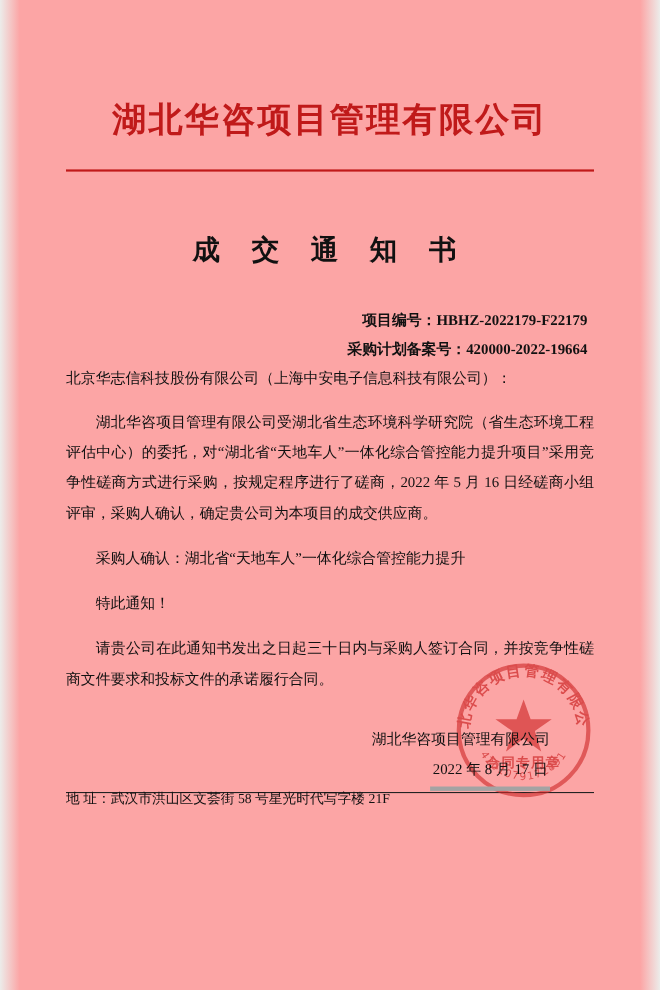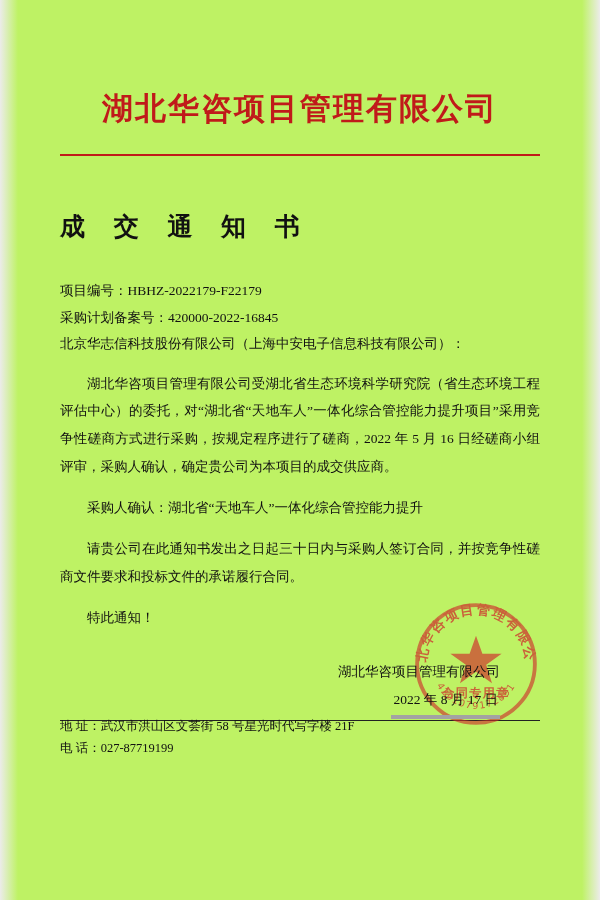--- a/index.html
+++ b/index.html
@@ -13,21 +13,21 @@
     font-family: "Liberation Serif", "DejaVu Serif", serif;
     color: #111;
     position: relative;
     overflow: hidden;
   }
   .page {
     position: absolute;
     left: 0; top: 0;
     width: 600px;
     height: 900px;
-    background: #bef264;
+    background: #fca5a5;
   }
   
   .page::before {
     content: "";
     position: absolute;
     left: 0; top: 0; bottom: 0;
     width: 18px;
     background: linear-gradient(to right, #ececea, rgba(255,255,255,0));
     pointer-events: none;
   }
@@ -54,32 +54,34 @@
     letter-spacing: 2px;
     margin-top: 88px;
     white-space: nowrap;
   }
   .rule-red {
     border: 0;
     border-top: 2px solid #c01a1a;
     margin: 24px 0 0 0;
   }
   .doc-title {
+    text-align: center;
     font-size: 25px;
     font-weight: bold;
     letter-spacing: 10px;
     margin-top: 54px;
     font-family: "DejaVu Serif", "Liberation Serif", serif;
   }
   .meta {
     margin-top: 34px;
-    text-align: left;
+    text-align: right;
     font-size: 13.5px;
     line-height: 2.0;
     padding-right: 6px;
+    font-weight: bold;
   }
   .meta div {
     white-space: nowrap;
   }
   .recipient {
     font-size: 13.5px;
     line-height: 1.9;
   }
   .para {
     font-size: 13.5px;
@@ -139,33 +141,33 @@
   <div class="content">
 
     <div class="letterhead">湖北华咨项目管理有限公司</div>
 
     <hr class="rule-red">
 
     <div class="doc-title">成 交 通 知 书</div>
 
     <div class="meta">
       <div>项目编号：HBHZ-2022179-F22179</div>
-      <div>采购计划备案号：420000-2022-16845</div>
+      <div>采购计划备案号：420000-2022-19664</div>
     </div>
 
     <div class="recipient">北京华志信科技股份有限公司（上海中安电子信息科技有限公司）：</div>
 
     <p class="para">湖北华咨项目管理有限公司受湖北省生态环境科学研究院（省生态环境工程评估中心）的委托，对“湖北省“天地车人”一体化综合管控能力提升项目”采用竞争性磋商方式进行采购，按规定程序进行了磋商，2022 年 5 月 16 日经磋商小组评审，采购人确认，确定贵公司为本项目的成交供应商。</p>
 
     <p class="para">采购人确认：湖北省“天地车人”一体化综合管控能力提升</p>
 
 
+    <p class="para">特此通知！</p>
+
     <p class="para">请贵公司在此通知书发出之日起三十日内与采购人签订合同，并按竞争性磋商文件要求和投标文件的承诺履行合同。</p>
-
-    <p class="para">特此通知！</p>
 
     <div class="signature">
       <div>湖北华咨项目管理有限公司</div>
       <div><span class="sig-date">2022 年 8 月 17 日</span></div>
     </div>
 
   </div>
 
   <svg class="stamp" viewBox="0 0 200 200">
     <circle cx="100" cy="100" r="92" fill="none" stroke="#cf2a2a" stroke-width="6" opacity="0.85"></circle>
@@ -178,16 +180,15 @@
       <textPath href="#stamp-bottom-arc" startOffset="50%" text-anchor="middle">4201079172891</textPath>
     </text>
     <polygon points="100,56 110,84 140,84 116,101 125,130 100,112 75,130 84,101 60,84 90,84" fill="#cf2a2a" opacity="0.9"></polygon>
     <text x="100" y="152" text-anchor="middle" fill="#cf2a2a" font-size="19" font-family="'DejaVu Serif', serif" font-weight="bold" letter-spacing="2">合同专用章</text>
   </svg>
 
   <hr class="footer-rule">
 
   <div class="footer">
     <div>地  址：武汉市洪山区文荟街 58 号星光时代写字楼 21F</div>
-    <div>电  话：027-87719199</div>
   </div>
 
 </div>
 
 </body></html>

